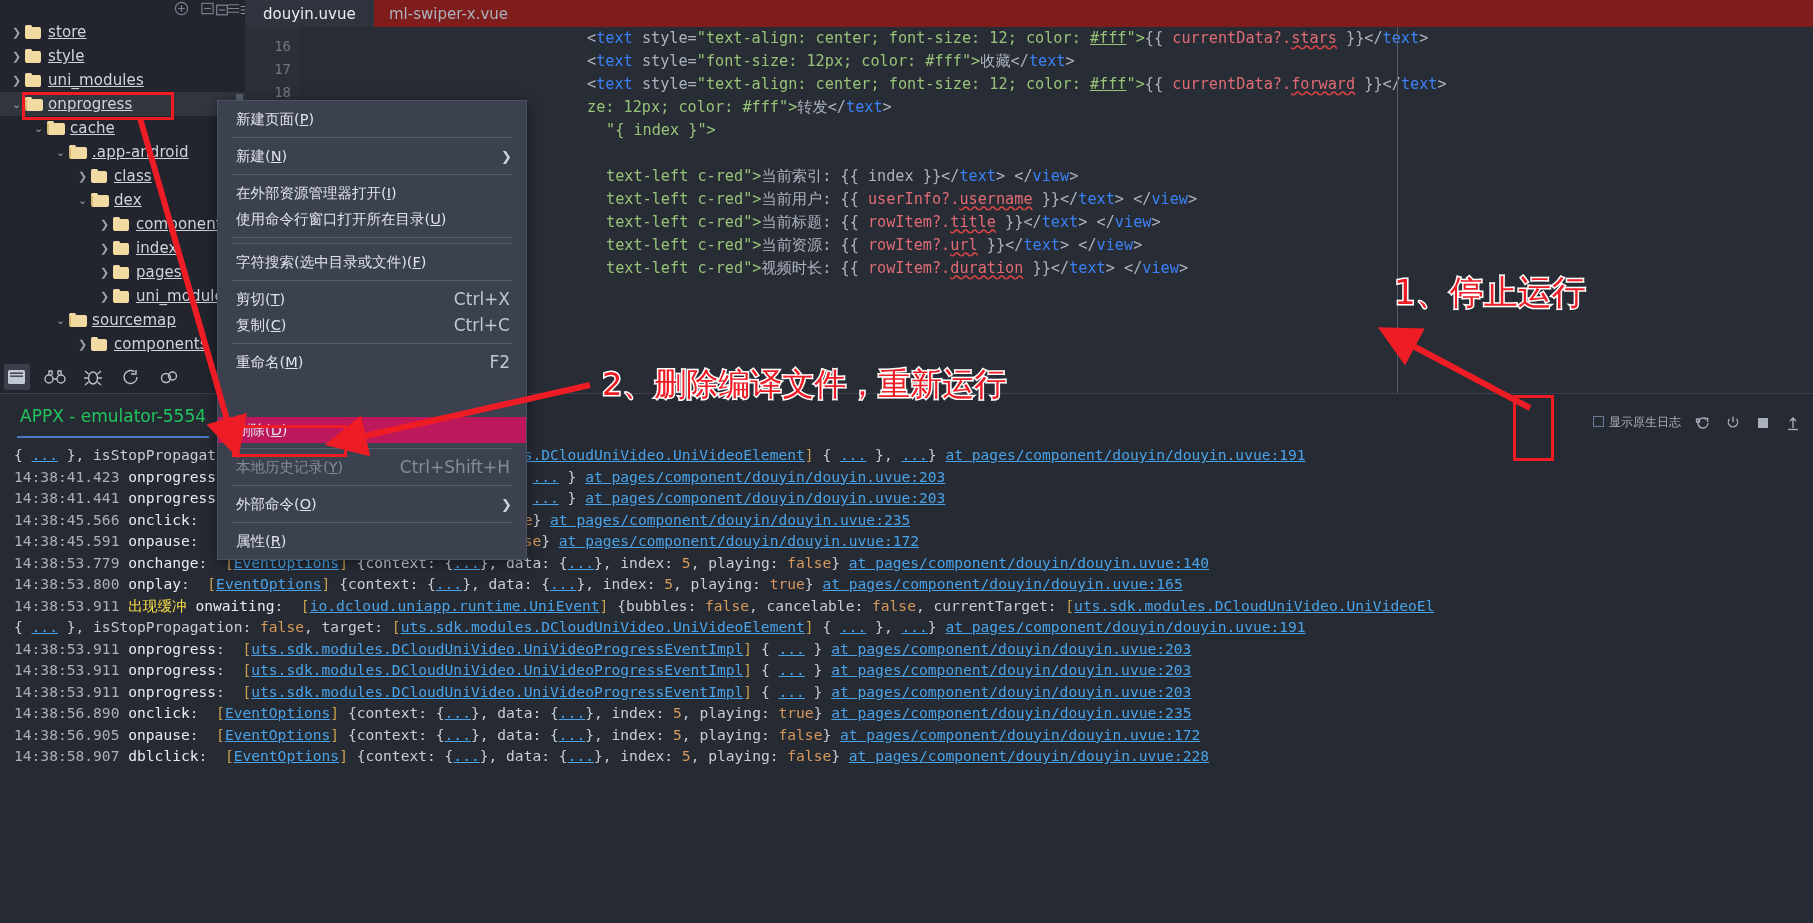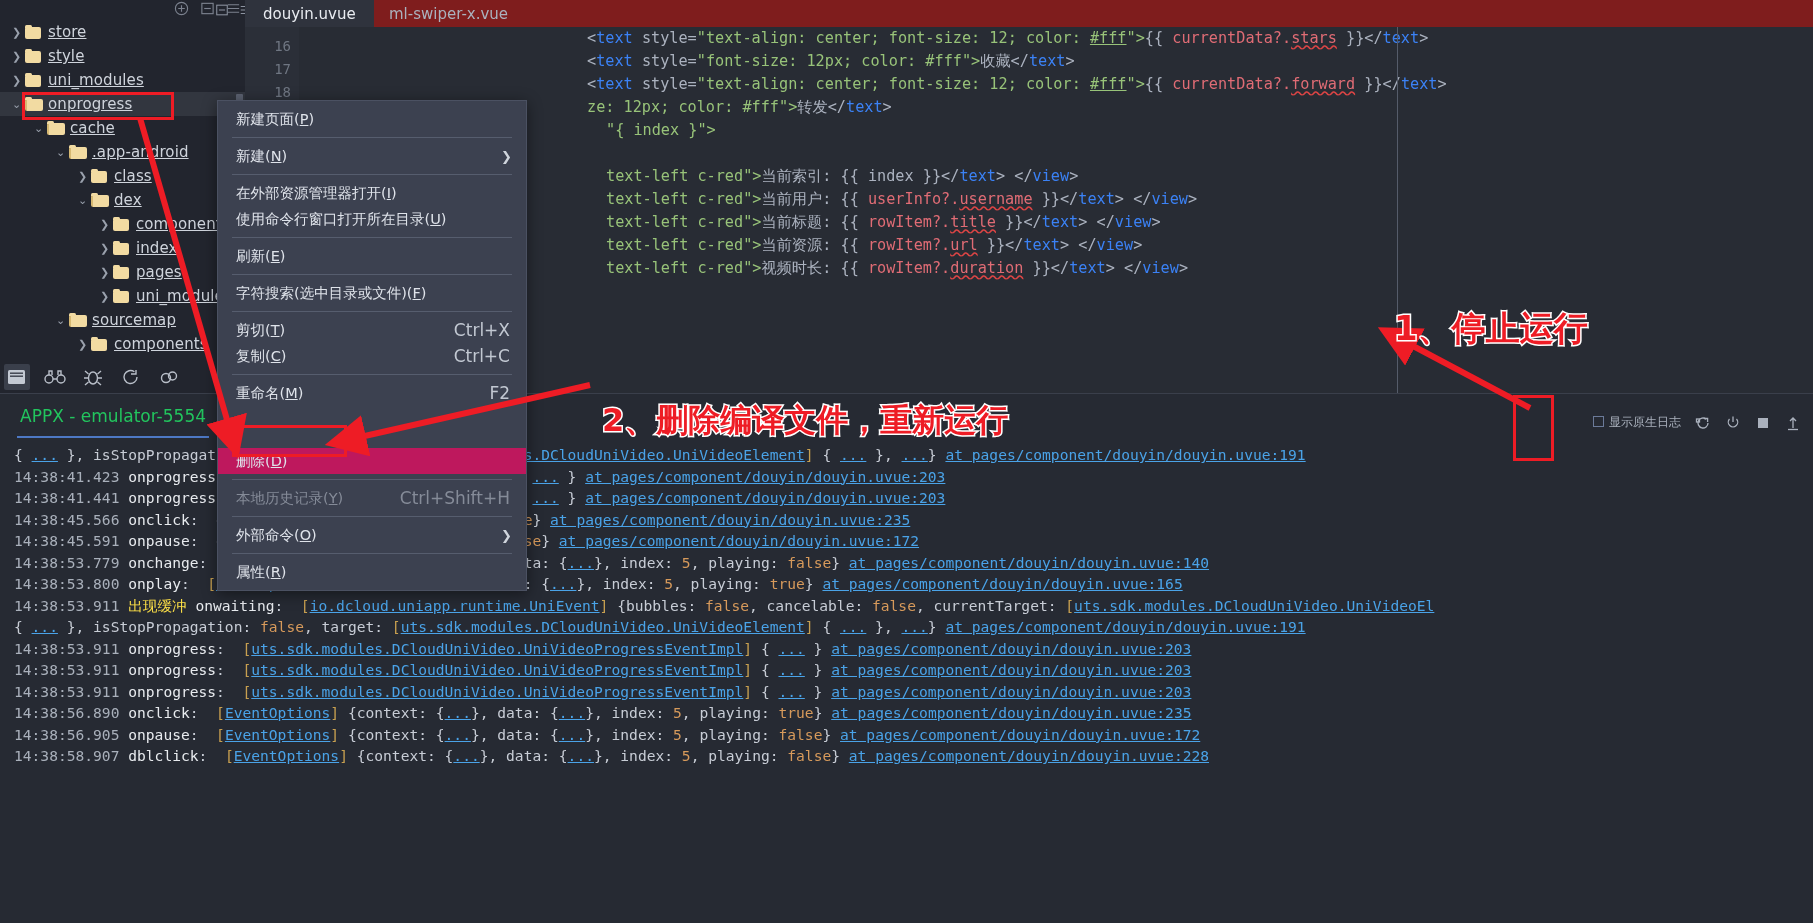--- a/index.html
+++ b/index.html
@@ -231,27 +231,26 @@
   .mi.disabled .shortcut { color: #858b98; }
   .mi .submarrow {
     position: absolute; right: 14px; font-size: 13px; color: #cfd4dc;
   }
   .msep { height: 1px; background: #565d6e; margin: 5px 14px; }
 
   
   .anno-text {
     position: absolute;
     color: #ee1c25;
-    font-weight: bold;
+    font-weight: normal;
     font-family: "DejaVu Sans", sans-serif;
     -webkit-text-stroke: 3px #ffffff;
     paint-order: stroke fill;
     white-space: nowrap;
     z-index: 60;
-    margin-top: 36px;
   }
   svg.anno-svg {
     position: absolute; left:0; top:0;
     width: 1813px; height: 923px;
     pointer-events: none;
     z-index: 55;
   }
   .box-anno { z-index: 58; }
 </style>
 </head>
@@ -459,23 +458,20 @@
         <span class="submarrow">❯</span>
       </div>
       <div class="msep"></div>
       <div class="mi">
         <span>在外部资源管理器打开(<span class="acc">I</span>)</span>
       </div>
       <div class="mi">
         <span>使用命令行窗口打开所在目录(<span class="acc">U</span>)</span>
       </div>
       <div class="msep"></div>
-      <div class="mi">
-        <span>刷新(<span class="acc">E</span>)</span>
-      </div>
       <div class="msep"></div>
       <div class="mi">
         <span>字符搜索(选中目录或文件)(<span class="acc">F</span>)</span>
       </div>
       <div class="msep"></div>
       <div class="mi">
         <span>剪切(<span class="acc">T</span>)</span>
         <span class="shortcut">Ctrl+X</span>
       </div>
       <div class="mi">

